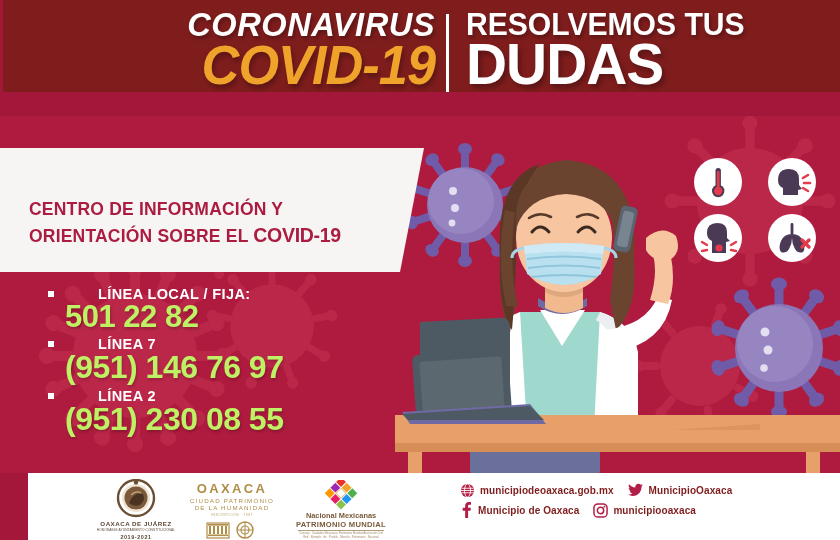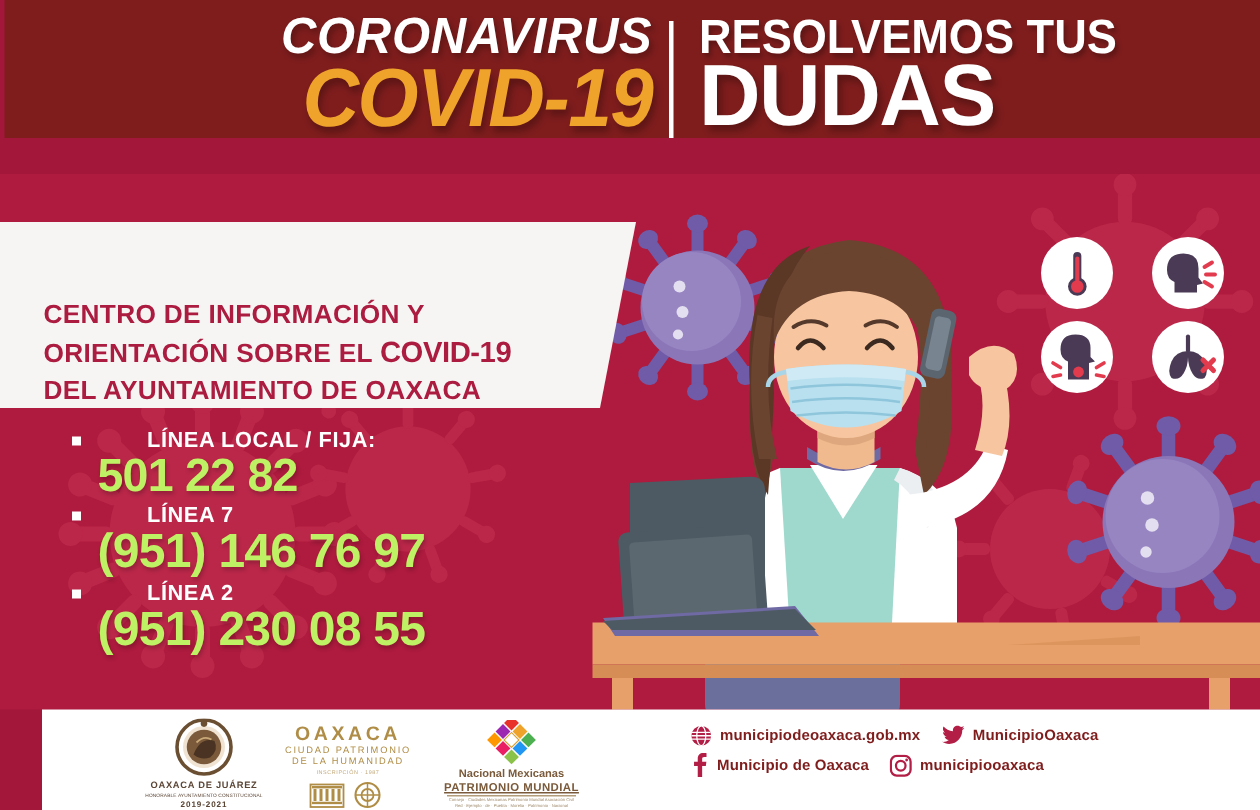--- a/index.html
+++ b/index.html
@@ -613,21 +613,21 @@
         <div class="hdr-resolvemos">RESOLVEMOS TUS</div>
         <div class="hdr-dudas">DUDAS</div>
       </div>
     </div>
   </div>
 
   <div class="infopanel">
     <div class="infotext">
       <span class="light">CENTRO DE INFORMACIÓN Y</span><br>
       <span class="light">ORIENTACIÓN SOBRE EL </span><span class="strong">COVID-19</span><br>
-      <span class="light">DEL AYUNTAMIENTO DE OAXACA</span><br>
+      <br>
       <span class="light">DE JUÁREZ</span>
     </div>
   </div>
 
   <div class="phones">
     <div class="phone-row">
       <div class="phone-label">
         <span class="bullet"></span>
         <span>LÍNEA LOCAL / FIJA:</span>
       </div>
@@ -751,21 +751,21 @@
               <rect x="-12" y="-4" width="7" height="7" fill="#9c27b0"></rect>
               <rect x="-4" y="-4" width="7" height="7" fill="#ffffff" stroke="#d8a23a" stroke-width="0.8"></rect>
               <rect x="4" y="-4" width="7" height="7" fill="#2196f3"></rect>
               <rect x="-12" y="4" width="7" height="7" fill="#ff9800"></rect>
               <rect x="-4" y="4" width="7" height="7" fill="#e91e63"></rect>
               <rect x="4" y="4" width="7" height="7" fill="#8bc34a"></rect>
             </g>
           </g>
         </svg>
         <div style="text-align:center;color:#7a5a3a;font-weight:bold;font-size:7.4px;margin-top:1px;">Nacional Mexicanas</div>
-        <div style="text-align:center;color:#7a5a3a;font-weight:bold;font-size:7.6px;letter-spacing:0.3px;text-decoration:underline;">PATRIMONIO MUNDIAL</div>
+        <div style="text-align:center;color:#7a5a3a;font-weight:bold;font-size:7.6px;letter-spacing:0.3px;">PATRIMONIO MUNDIAL</div>
         <div style="border-top:0.8px solid #b39c7a;width:86px;margin:1px auto 0;"></div>
         <div style="text-align:center;color:#a08b6c;font-size:2.8px;line-height:1.3;margin-top:1px;">Consejo · Ciudades Mexicanas Patrimonio Mundial Asociación Civil<br>Red · Ejemplo · de · Puebla · Morelia · Patrimonio · Nacional</div>
       </div>
 
     </div>
 
     <div class="social">
 
       <div class="social-line">
         <div class="social-item">

